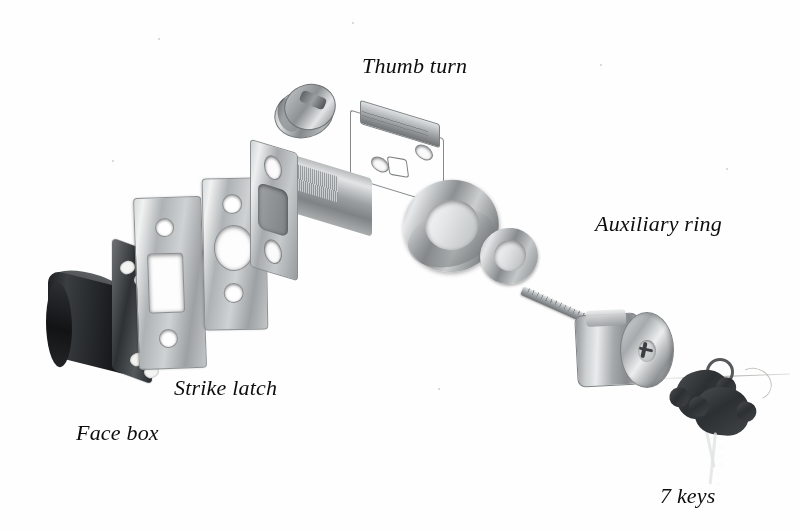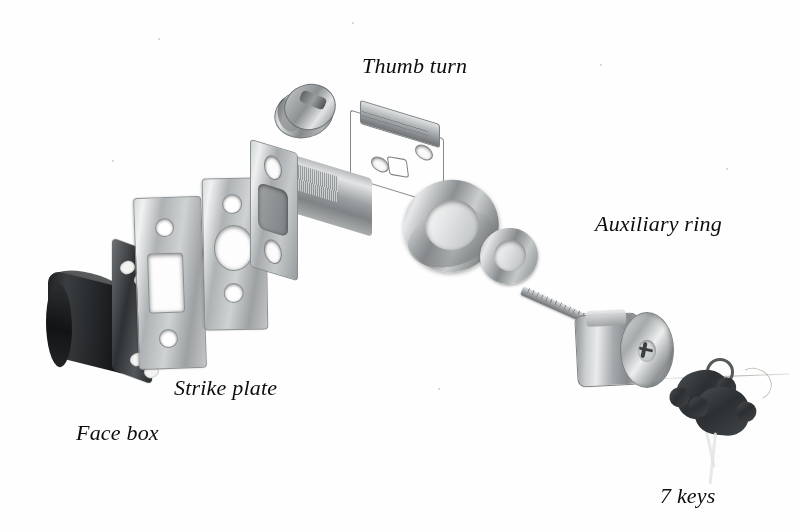--- a/index.html
+++ b/index.html
@@ -274,17 +274,17 @@
     <div class="key" style="left:32px;top:26px;transform:rotate(6deg);">
       <div class="key-bow" style="left:4px;top:0px;"></div>
       <div class="key-blade" style="left:24px;top:44px;"></div>
       <div class="key-teeth" style="left:24px;top:44px;"></div>
       <div class="key-shine" style="left:25px;top:46px;"></div>
     </div>
   </div>
 
   <div class="lbl" style="left:362px;top:53px;font-size:22px;">Thumb turn</div>
   <div class="lbl" style="left:563px;top:211px;font-size:22px;margin-left:32px;">Auxiliary ring</div>
-  <div class="lbl" style="left:174px;top:375px;font-size:22px;">Strike plate</div>
+  <div class="lbl" style="left:174px;top:375px;font-size:22px;">Strike latch</div>
   <div class="lbl" style="left:76px;top:420px;font-size:22px;">Face box</div>
   <div class="lbl" style="left:660px;top:483px;font-size:22px;">7 keys</div>
 
 </div>
 
 </body></html>

